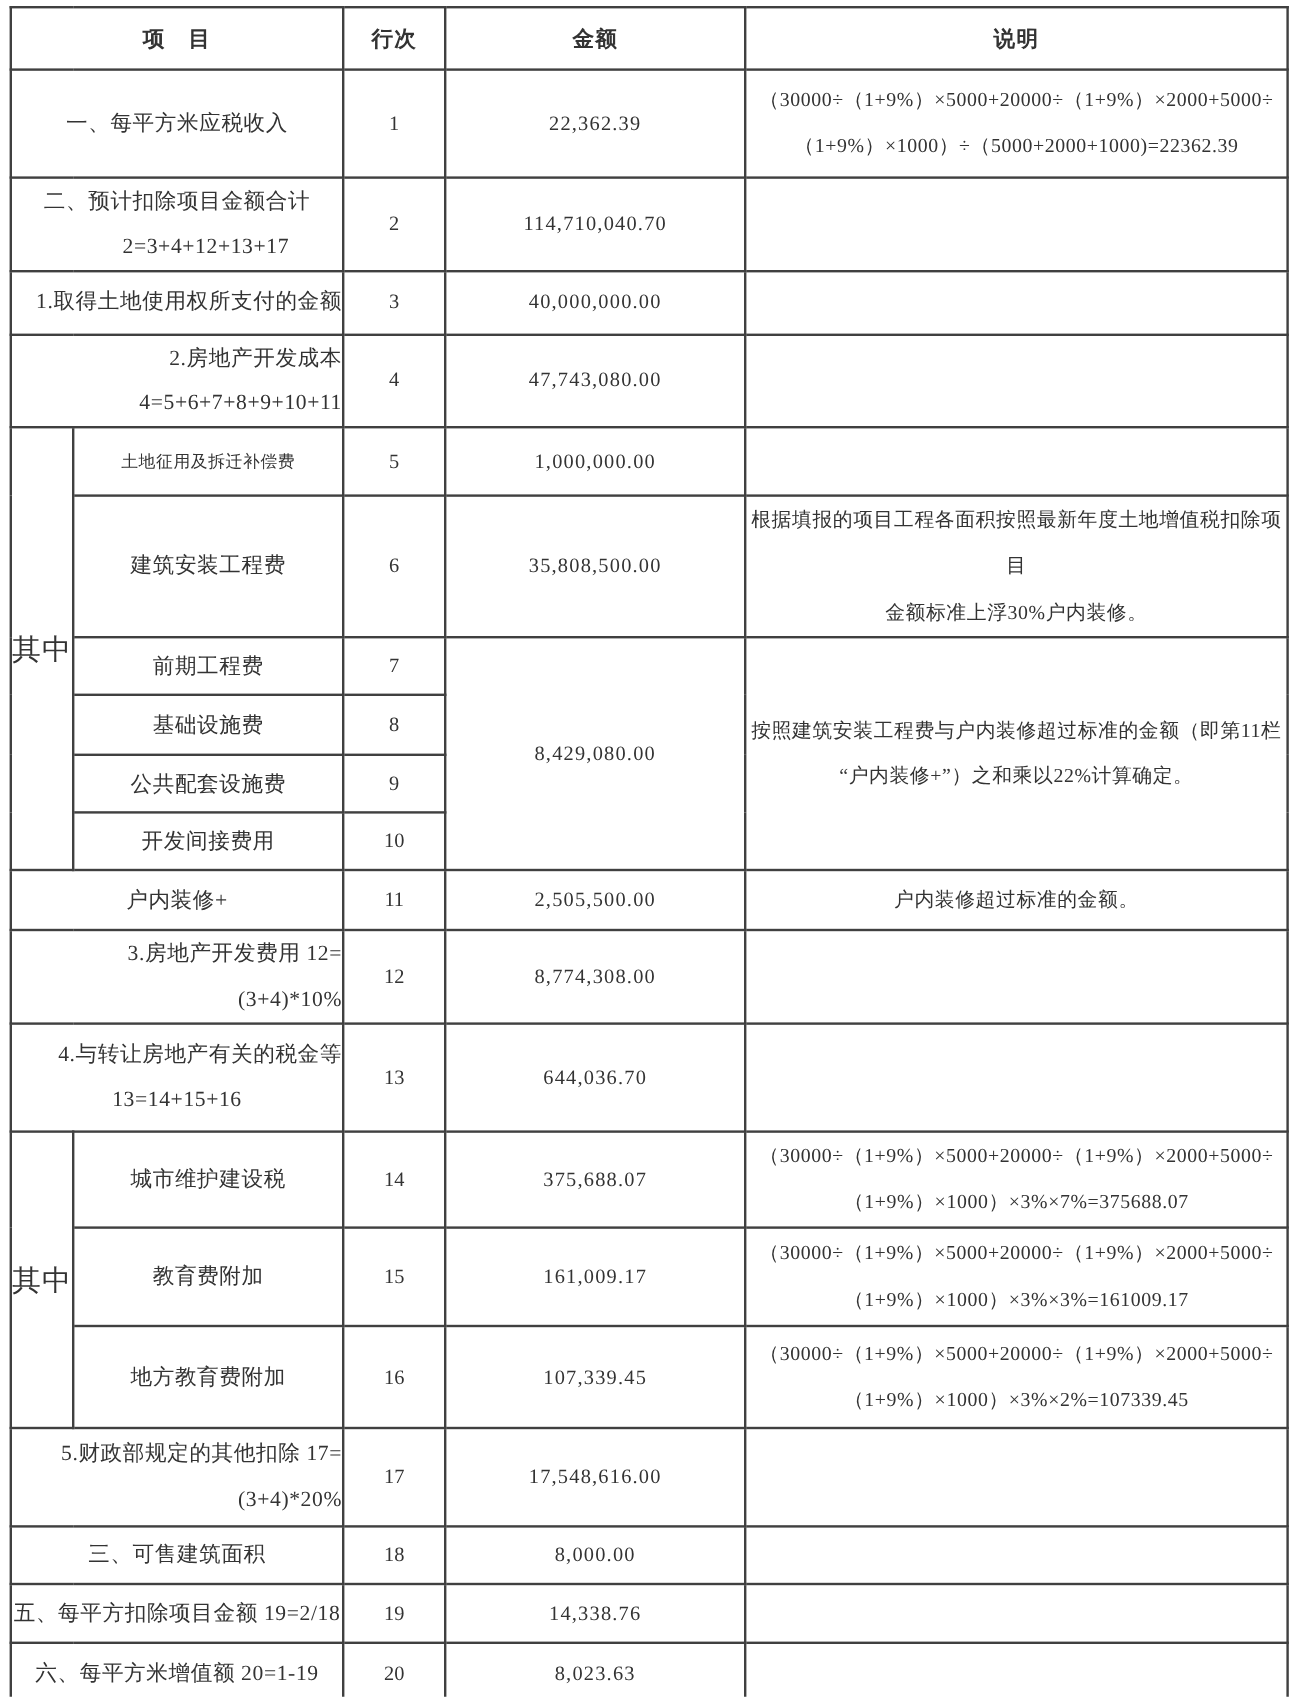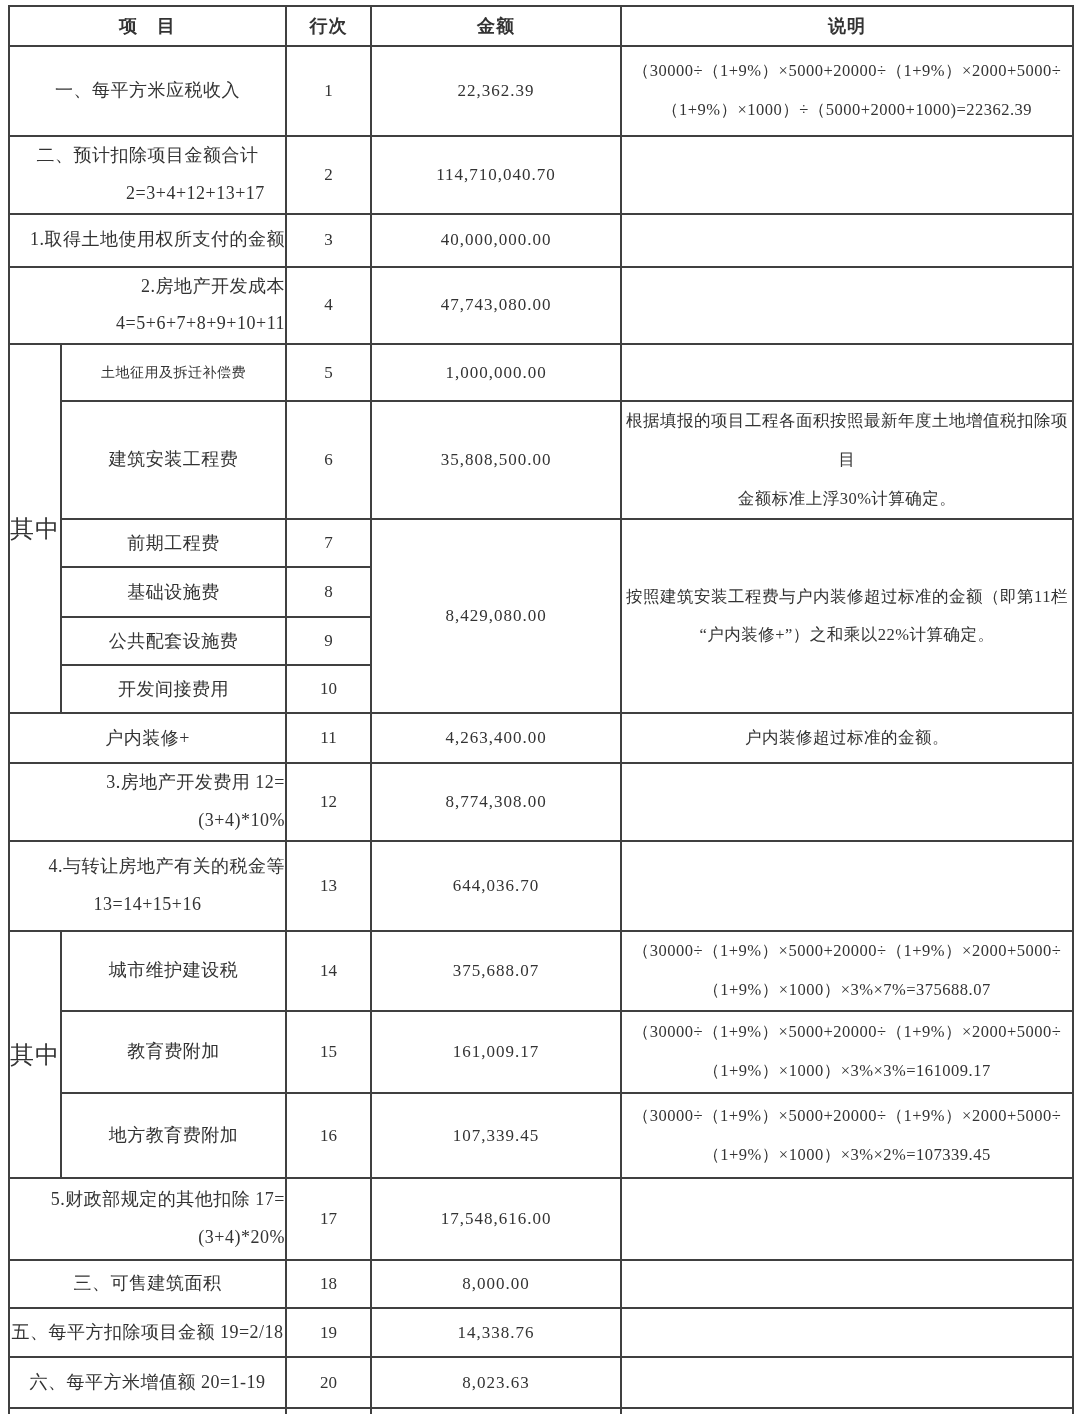--- a/index.html
+++ b/index.html
@@ -33,39 +33,39 @@
   .group{font-size:24px;letter-spacing:1px;font-family:Liberation Serif, serif;}
   .num{font-size:17px;}
   .amt{font-size:17px;letter-spacing:1px;}
   .note{font-size:16.5px;line-height:2.35;letter-spacing:0.5px;}
   .note-sm{font-size:16.5px;line-height:2.35;letter-spacing:0.5px;}
   .tl{text-align:right;}
   .pl12{padding-left:12px;}
   .pl20{padding-left:20px;}
   .pl28{padding-left:28px;}
   .pl55{padding-left:55px;}
-  .off32{position:relative;left:48px;}
+  .off32{position:relative;left:24px;}
   .ml14{margin-left:2px;}
   .dl{display:block;}
 </style>
 </head>
 <body>
 
 <div class="sheet">
 <table>
   <colgroup>
     <col style="width:52px">
         <col style="width:225px">
         <col style="width:85px">
         <col style="width:250px">
         <col style="width:452px">
   </colgroup>
 
   <tbody>
-        <tr style="height:40px">
+        <tr style="height:52px">
     <th colspan="2">项　目</th>
     <th>行次</th>
     <th>金额</th>
     <th>说明</th>
   </tr>
 
   <tr style="height:90px">
     <td colspan="2" class="item">一、每平方米应税收入</td>
     <td class="num">1</td>
     <td class="amt">22,362.39</td>
@@ -109,21 +109,21 @@
     <td class="amt">1,000,000.00</td>
     <td class="note"></td>
   </tr>
 
   <tr style="height:108px">
     <td class="item">建筑安装工程费</td>
     <td class="num">6</td>
     <td class="amt">35,808,500.00</td>
     <td class="note">
       <span class="dl">根据填报的项目工程各面积按照最新年度土地增值税扣除项目</span>
-      <span class="dl">金额标准上浮30%计算确定。</span>
+      <span class="dl">金额标准上浮30%户内装修。</span>
     </td>
   </tr>
 
   <tr style="height:48px">
     <td class="item">前期工程费</td>
     <td class="num">7</td>
     <td rowspan="4" class="amt">8,429,080.00</td>
     <td rowspan="4" class="note">
       <span class="dl">按照建筑安装工程费与户内装修超过标准的金额（即第11栏</span>
       <span class="dl">“户内装修+”）之和乘以22%计算确定。</span>
@@ -141,21 +141,21 @@
   </tr>
 
   <tr style="height:48px">
     <td class="item">开发间接费用</td>
     <td class="num">10</td>
   </tr>
 
   <tr style="height:50px">
     <td colspan="2" class="item">户内装修+</td>
     <td class="num">11</td>
-    <td class="amt">4,263,400.00</td>
+    <td class="amt">2,505,500.00</td>
     <td class="note">户内装修超过标准的金额。</td>
   </tr>
 
   <tr style="height:47px">
     <td colspan="2" class="item tl pl12">3.房地产开发费用 12=(3+4)*10%</td>
     <td class="num">12</td>
     <td class="amt">8,774,308.00</td>
     <td class="note"></td>
   </tr>
 

